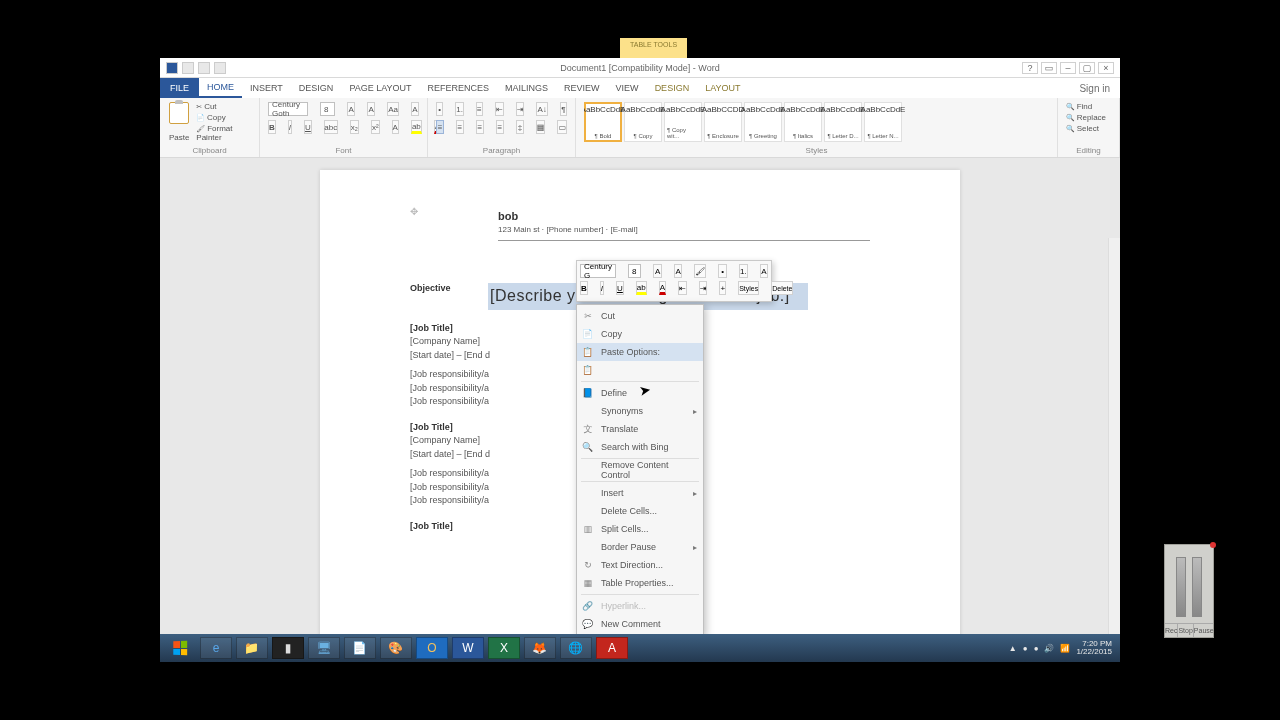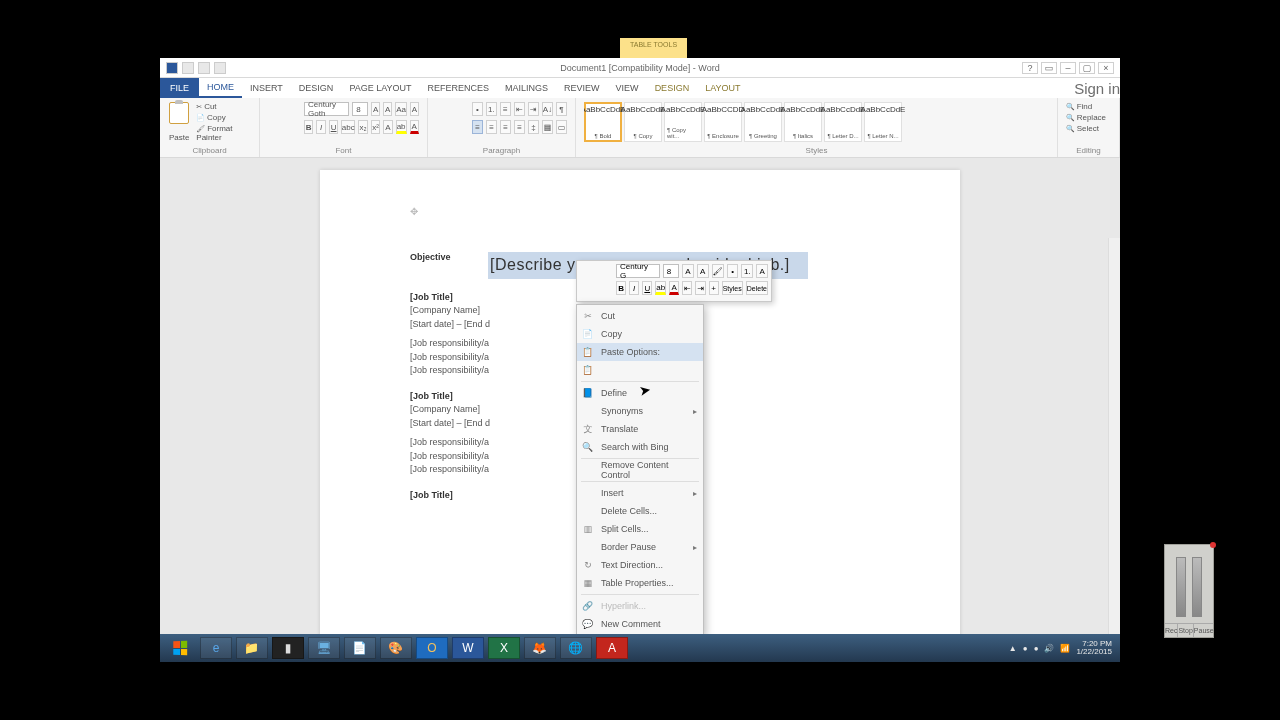--- a/index.html
+++ b/index.html
@@ -14,37 +14,37 @@
   .wincontrols { margin-left: auto; display: flex; gap: 3px; padding-right: 6px; }
   .winbtn { width: 16px; height: 12px; border: 1px solid #d0d0d0; display: flex; align-items: center; justify-content: center; font-size: 9px; color: #666; cursor: pointer; }
 
   
   .tabsrow { height: 20px; display: flex; align-items: center; font-size: 9px; background: #fff; position: relative; }
   .file-tab { background: #2b579a; color: #fff; height: 100%; display: flex; align-items: center; padding: 0 10px; font-size: 9px; text-transform: uppercase; cursor: pointer; }
   .tab { padding: 0 8px; height: 100%; display: flex; align-items: center; color: #555; cursor: pointer; text-transform: uppercase; }
   .tab.active { color: #2b579a; border-bottom: 2px solid #2b579a; }
   .tabletools { position: absolute; left: 460px; top: -20px; height: 20px; background: #fce18a; color: #8a7a30; font-size: 7px; padding: 3px 10px 0; text-transform: uppercase; }
   .context-tab { color: #8a7a30; }
-  .signin { margin-left: auto; font-size: 15px; color: #6e6e6e; }
+  .signin { margin-left: auto; padding-right: 10px; font-size: 10px; color: #6e6e6e; }
 
   
   .ribbon { height: 60px; background: #f6f6f6; border-bottom: 1px solid #d9d9d9; display: flex; font-size: 8px; color: #555; }
   .rgroup { border-right: 1px solid #e0e0e0; padding: 4px 8px 2px; display: flex; flex-direction: column; justify-content: space-between; }
   .rgroup-label { text-align: center; font-size: 8px; color: #888; }
   .rgroup-body { flex: 1; display: flex; gap: 6px; }
   .clip-paste { width: 26px; display: flex; flex-direction: column; align-items: center; gap: 9px; }
   .clip-icon { width: 20px; height: 22px; background: #fff; border: 1px solid #d0a040; border-radius: 2px; position: relative; }
   .clip-icon::before { content: ""; position: absolute; top: -3px; left: 5px; width: 8px; height: 4px; background: #c0c0c0; border-radius: 2px 2px 0 0; }
   .mini-list { display: flex; flex-direction: column; gap: 2px; font-size: 8px; }
   .mini-list span::before { content: "✂ "; font-size: 7px; }
   .mini-list span:nth-child(2)::before { content: "📄 "; }
   .mini-list span:nth-child(3)::before { content: "🖌 "; }
 
   .font-body { display: flex; flex-direction: column; gap: 4px; }
-  .inline-row { display: flex; gap: 3px; align-items: center; margin-left: 36px; }
+  .inline-row { display: flex; gap: 12px; align-items: center; }
   .combo { height: 14px; border: 1px solid #c0c0c0; background: #fff; font-size: 8px; padding: 0 3px; display: flex; align-items: center; }
   .sqbtn { width: 14px; height: 14px; border: 1px solid #d0d0d0; background: #fafafa; display: flex; align-items: center; justify-content: center; font-size: 8px; cursor: pointer; }
   .sqbtn.active { background: #d5e2f1; border-color: #9bb4d8; }
 
   .styles-body { display: flex; gap: 2px; overflow: hidden; }
   .style-chip { width: 38px; height: 40px; border: 1px solid #e0e0e0; background: #fff; display: flex; flex-direction: column; align-items: center; justify-content: space-between; padding: 2px; font-size: 6px; cursor: pointer; }
   .style-chip.sel { border-color: #f0b040; box-shadow: 0 0 0 1px #f0b040 inset; }
   .style-prev { font-size: 8px; color: #333; }
   .editing-body { display: flex; flex-direction: column; gap: 2px; font-size: 8px; }
   .editing-body span::before { content: "🔍 "; font-size: 7px; }
@@ -256,20 +256,25 @@
         <span>Select</span>
       </div>
       <div class="rgroup-label">Editing</div>
     </div>
   </div>
 
   <div class="docarea">
     <div class="scrollbar-v"></div>
     <div class="page">
       <div style="position:absolute;left:90px;top:36px;color:#bbb;font-size:10px">✥</div>
+      <div style="margin-left:88px">
+        <div class="resume-name">bob</div>
+        <div class="resume-contact">123 Main st · [Phone number] · [E-mail]</div>
+        <hr class="resume-hr">
+      </div>
 
       <div class="resume-row" style="margin-top:42px">
         <div class="resume-label">Objective</div>
         <div class="resume-body">
           <div class="sel-block">[Describe your career goal or ideal job.]</div>
         </div>
       </div>
 
       <div class="resume-row">
         <div class="resume-body">

